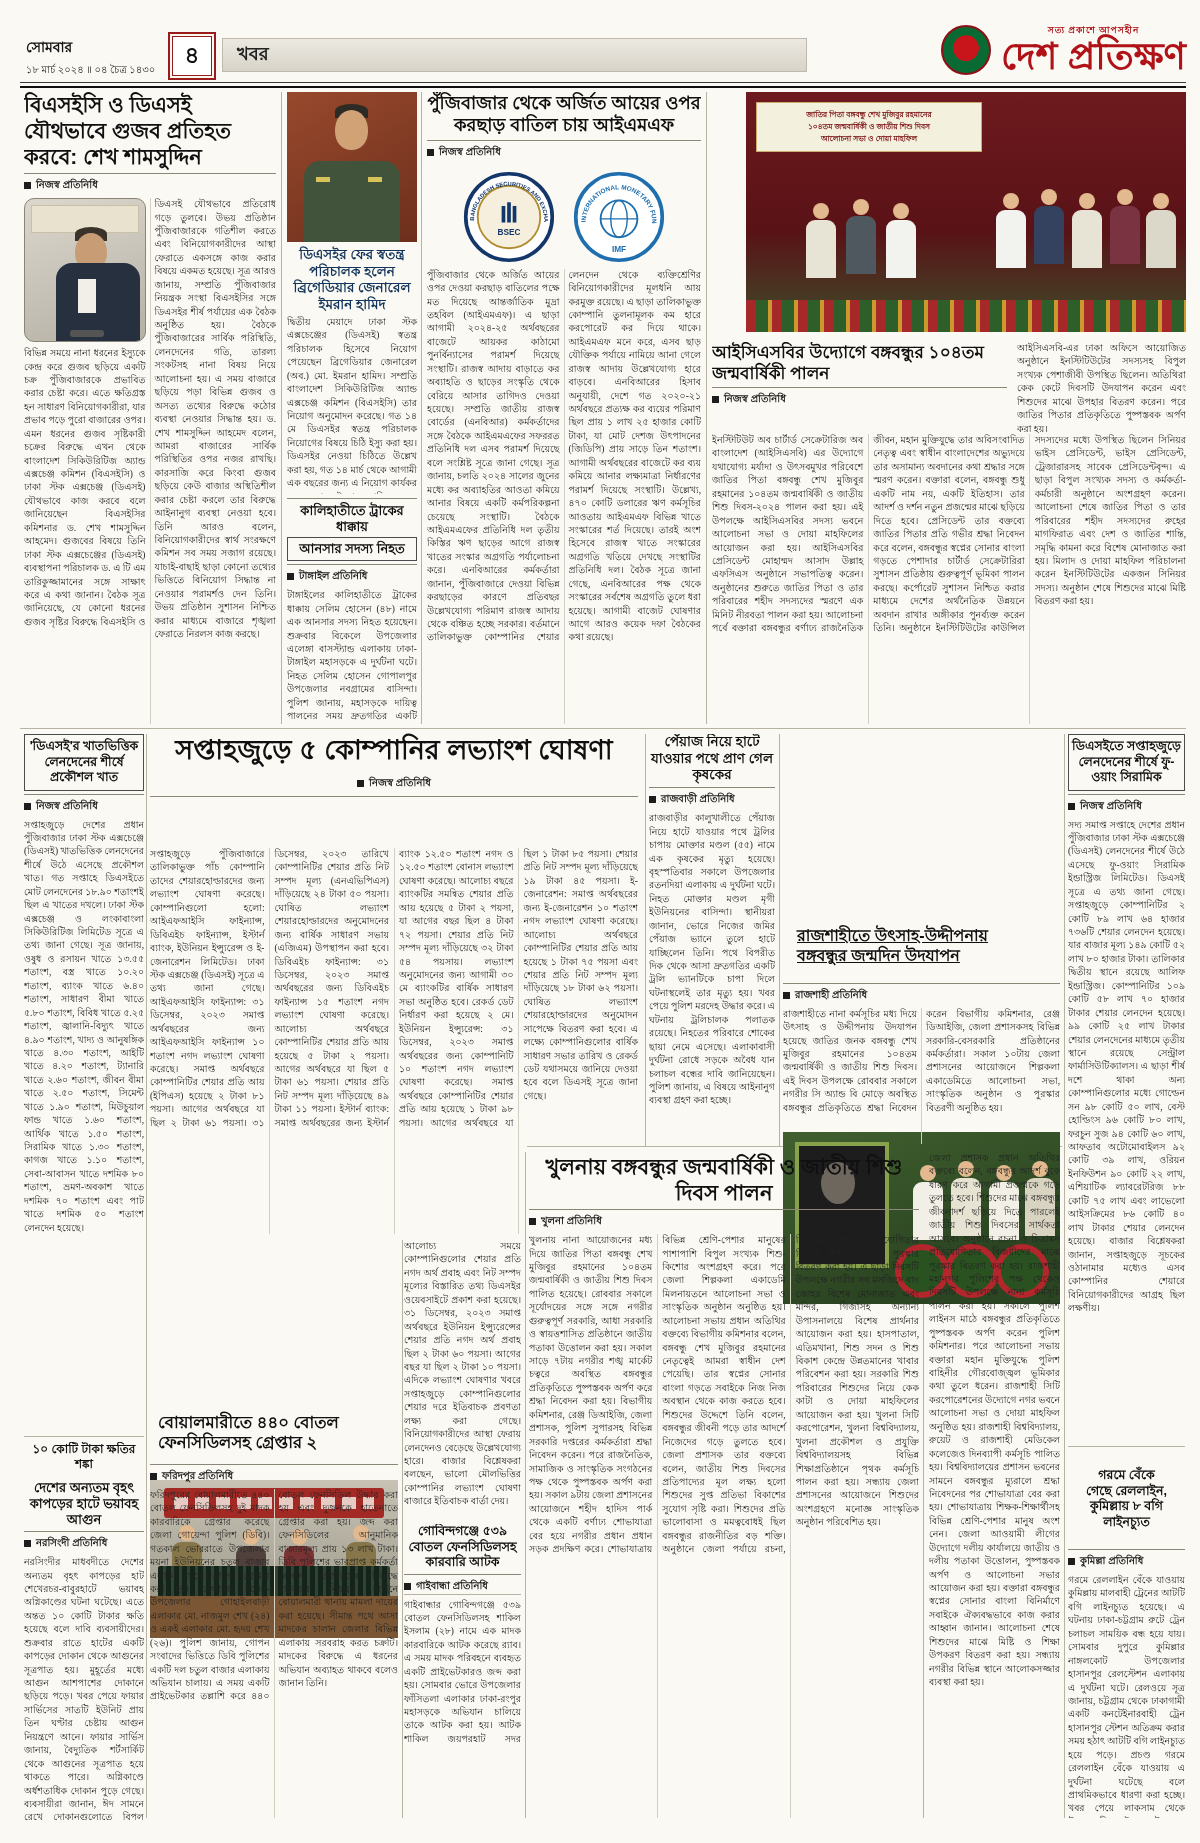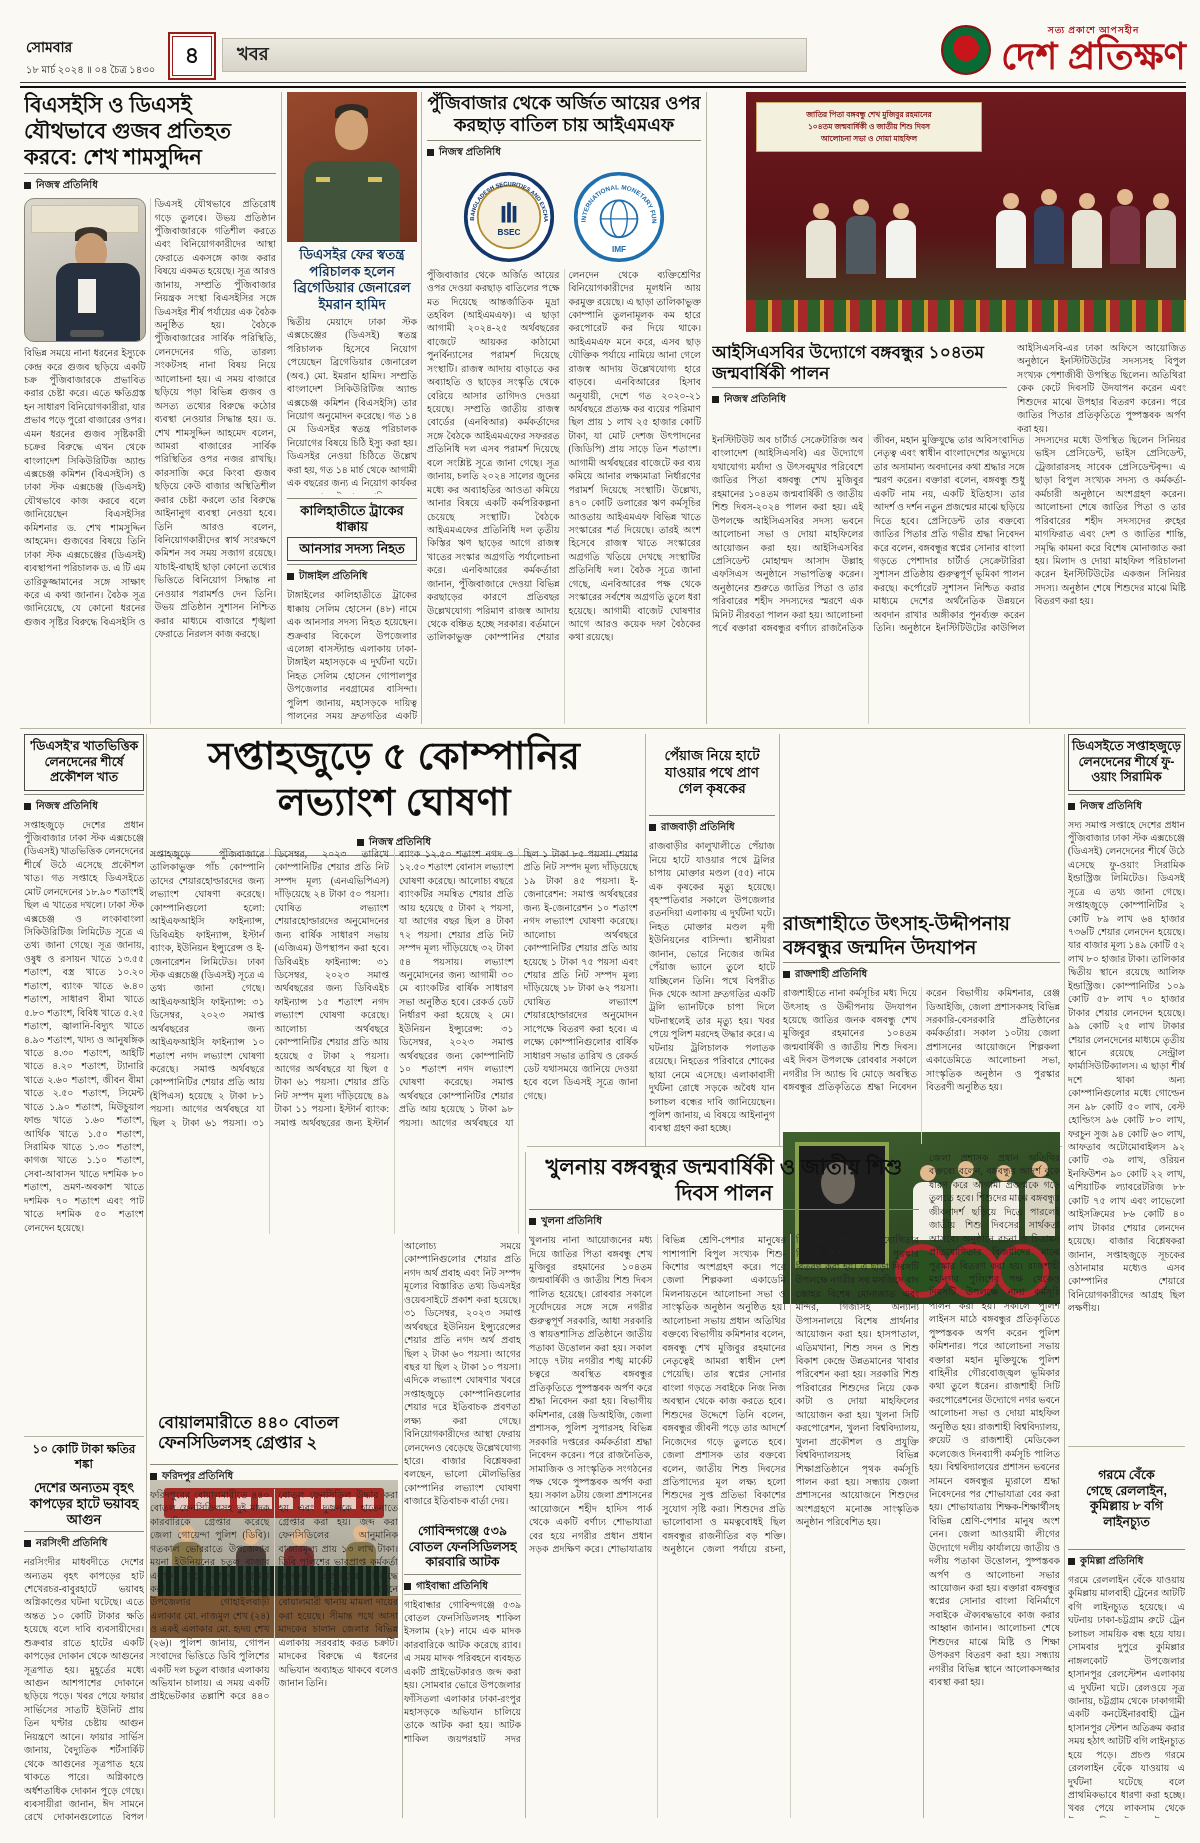--- a/index.html
+++ b/index.html
@@ -216,21 +216,21 @@
   </div>
 
   <div class="abs art" style="left:24px;top:1442px;width:120px;height:378px;">
     <div class="hl center" style="font-size:12px;">১০ কোটি টাকা ক্ষতির শঙ্কা</div>
     <div class="hl center" style="font-size:13px;margin-top:8px;">দেশের অন্যতম বৃহৎ কাপড়ের হাটে ভয়াবহ আগুন</div>
     <div class="byline">নরসিংদী প্রতিনিধি</div>
     <div class="body grow">নরসিংদীর মাধবদীতে দেশের অন্যতম বৃহৎ কাপড়ের হাট শেখেরচর-বাবুরহাটে ভয়াবহ অগ্নিকাণ্ডের ঘটনা ঘটেছে। এতে অন্তত ১০ কোটি টাকার ক্ষতি হয়েছে বলে দাবি ব্যবসায়ীদের। শুক্রবার রাতে হাটের একটি কাপড়ের দোকান থেকে আগুনের সূত্রপাত হয়। মুহূর্তের মধ্যে আগুন আশপাশের দোকানে ছড়িয়ে পড়ে। খবর পেয়ে ফায়ার সার্ভিসের সাতটি ইউনিট প্রায় তিন ঘণ্টার চেষ্টায় আগুন নিয়ন্ত্রণে আনে। ফায়ার সার্ভিস জানায়, বৈদ্যুতিক শর্টসার্কিট থেকে আগুনের সূত্রপাত হয়ে থাকতে পারে। অগ্নিকাণ্ডে অর্ধশতাধিক দোকান পুড়ে গেছে। ব্যবসায়ীরা জানান, ঈদ সামনে রেখে দোকানগুলোতে বিপুল পরিমাণ কাপড় মজুত ছিল। আগুনে সব পুড়ে ছাই হয়ে গেছে। ক্ষতিগ্রস্ত ব্যবসায়ীদের তালিকা তৈরির কাজ চলছে বলে জানিয়েছে হাট কর্তৃপক্ষ। ক্ষয়ক্ষতি নিরূপণে একটি তদন্ত কমিটি গঠন করা হয়েছে।</div>
   </div>
 
   <div class="abs" style="left:150px;top:734px;width:488px;">
-    <h1 class="hl center" style="font-size:38px;margin:0;line-height:1.2;">সপ্তাহজুড়ে ৫ কোম্পানির লভ্যাংশ ঘোষণা</h1>
+    <h1 class="hl center" style="font-size:27px;margin:0;line-height:1.2;">সপ্তাহজুড়ে ৫ কোম্পানির লভ্যাংশ ঘোষণা</h1>
     <div class="byline mid" style="margin-top:6px;">নিজস্ব প্রতিনিধি</div>
   </div>
   <div class="abs body c4" style="left:150px;top:848px;width:488px;height:386px;">সপ্তাহজুড়ে পুঁজিবাজারে তালিকাভুক্ত পাঁচ কোম্পানি তাদের শেয়ারহোল্ডারদের জন্য লভ্যাংশ ঘোষণা করেছে। কোম্পানিগুলো হলো: আইএফআইসি ফাইন্যান্স, ডিবিএইচ ফাইন্যান্স, ইস্টার্ন ব্যাংক, ইউনিয়ন ইন্স্যুরেন্স ও ই-জেনারেশন লিমিটেড। ঢাকা স্টক এক্সচেঞ্জ (ডিএসই) সূত্রে এ তথ্য জানা গেছে। আইএফআইসি ফাইন্যান্স: ৩১ ডিসেম্বর, ২০২৩ সমাপ্ত অর্থবছরের জন্য আইএফআইসি ফাইন্যান্স ১০ শতাংশ নগদ লভ্যাংশ ঘোষণা করেছে। সমাপ্ত অর্থবছরে কোম্পানিটির শেয়ার প্রতি আয় (ইপিএস) হয়েছে ২ টাকা ৮১ পয়সা। আগের অর্থবছরে যা ছিল ২ টাকা ৬১ পয়সা। ৩১ ডিসেম্বর, ২০২৩ তারিখে কোম্পানিটির শেয়ার প্রতি নিট সম্পদ মূল্য (এনএভিপিএস) দাঁড়িয়েছে ২৪ টাকা ৫০ পয়সা। ঘোষিত লভ্যাংশ শেয়ারহোল্ডারদের অনুমোদনের জন্য বার্ষিক সাধারণ সভায় (এজিএম) উপস্থাপন করা হবে। ডিবিএইচ ফাইন্যান্স: ৩১ ডিসেম্বর, ২০২৩ সমাপ্ত অর্থবছরের জন্য ডিবিএইচ ফাইন্যান্স ১৫ শতাংশ নগদ লভ্যাংশ ঘোষণা করেছে। আলোচ্য অর্থবছরে কোম্পানিটির শেয়ার প্রতি আয় হয়েছে ৫ টাকা ২ পয়সা। আগের অর্থবছরে যা ছিল ৫ টাকা ৬১ পয়সা। শেয়ার প্রতি নিট সম্পদ মূল্য দাঁড়িয়েছে ৪৯ টাকা ১১ পয়সা। ইস্টার্ন ব্যাংক: সমাপ্ত অর্থবছরের জন্য ইস্টার্ন ব্যাংক ১২.৫০ শতাংশ নগদ ও ১২.৫০ শতাংশ বোনাস লভ্যাংশ ঘোষণা করেছে। আলোচ্য বছরে ব্যাংকটির সমন্বিত শেয়ার প্রতি আয় হয়েছে ৫ টাকা ২ পয়সা, যা আগের বছর ছিল ৪ টাকা ৭২ পয়সা। শেয়ার প্রতি নিট সম্পদ মূল্য দাঁড়িয়েছে ৩২ টাকা ৫৪ পয়সায়। লভ্যাংশ অনুমোদনের জন্য আগামী ৩০ মে ব্যাংকটির বার্ষিক সাধারণ সভা অনুষ্ঠিত হবে। রেকর্ড ডেট নির্ধারণ করা হয়েছে ২ মে। ইউনিয়ন ইন্স্যুরেন্স: ৩১ ডিসেম্বর, ২০২৩ সমাপ্ত অর্থবছরের জন্য কোম্পানিটি ১০ শতাংশ নগদ লভ্যাংশ ঘোষণা করেছে। সমাপ্ত অর্থবছরে কোম্পানিটির শেয়ার প্রতি আয় হয়েছে ১ টাকা ৯৮ পয়সা। আগের অর্থবছরে যা ছিল ১ টাকা ৮৫ পয়সা। শেয়ার প্রতি নিট সম্পদ মূল্য দাঁড়িয়েছে ১৯ টাকা ৪৫ পয়সা। ই-জেনারেশন: সমাপ্ত অর্থবছরের জন্য ই-জেনারেশন ১০ শতাংশ নগদ লভ্যাংশ ঘোষণা করেছে। আলোচ্য অর্থবছরে কোম্পানিটির শেয়ার প্রতি আয় হয়েছে ১ টাকা ৭৫ পয়সা এবং শেয়ার প্রতি নিট সম্পদ মূল্য দাঁড়িয়েছে ১৮ টাকা ৬২ পয়সা। ঘোষিত লভ্যাংশ শেয়ারহোল্ডারদের অনুমোদন সাপেক্ষে বিতরণ করা হবে। এ লক্ষ্যে কোম্পানিগুলোর বার্ষিক সাধারণ সভার তারিখ ও রেকর্ড ডেট যথাসময়ে জানিয়ে দেওয়া হবে বলে ডিএসই সূত্রে জানা গেছে।</div>
   <div class="abs body" style="left:404px;top:1240px;width:117px;height:350px;">আলোচ্য সময়ে কোম্পানিগুলোর শেয়ার প্রতি নগদ অর্থ প্রবাহ এবং নিট সম্পদ মূল্যের বিস্তারিত তথ্য ডিএসইর ওয়েবসাইটে প্রকাশ করা হয়েছে। ৩১ ডিসেম্বর, ২০২৩ সমাপ্ত অর্থবছরে ইউনিয়ন ইন্স্যুরেন্সের শেয়ার প্রতি নগদ অর্থ প্রবাহ ছিল ২ টাকা ৬০ পয়সা। আগের বছর যা ছিল ২ টাকা ১০ পয়সা। এদিকে লভ্যাংশ ঘোষণার খবরে সপ্তাহজুড়ে কোম্পানিগুলোর শেয়ার দরে ইতিবাচক প্রবণতা লক্ষ্য করা গেছে। বিনিয়োগকারীদের আস্থা ফেরায় লেনদেনও বেড়েছে উল্লেখযোগ্য হারে। বাজার বিশ্লেষকরা বলছেন, ভালো মৌলভিত্তির কোম্পানির লভ্যাংশ ঘোষণা বাজারে ইতিবাচক বার্তা দেয়।</div>
 
   <div class="abs photo" style="left:150px;top:1240px;width:248px;height:158px;background:linear-gradient(#c7c2b4,#a9a596 60%,#8c8775);">
     <div class="pp-banner"></div>
     <span class="ev-p" style="left:22px;top:62px;background:#86764a;"></span>
     <span class="ev-p" style="left:86px;top:66px;background:#50413c;"></span>
     <span class="ev-p" style="left:134px;top:66px;background:#7a3333;"></span>
@@ -245,37 +245,37 @@
     <div class="body c2 grow">ফরিদপুরের বোয়ালমারীতে ৪৪০ বোতল ফেনসিডিলসহ দুই মাদক কারবারিকে গ্রেপ্তার করেছে জেলা গোয়েন্দা পুলিশ (ডিবি)। গতকাল ভোররাতে উপজেলার ময়না ইউনিয়নের চতুল বাজার এলাকা থেকে তাদের গ্রেপ্তার করা হয়। গ্রেপ্তাররা হলেন- উপজেলার গোহাইলবাড়ী এলাকার মো. নাজমুল শেখ (২৪) ও একই এলাকার মো. হৃদয় শেখ (২৬)। পুলিশ জানায়, গোপন সংবাদের ভিত্তিতে ডিবি পুলিশের একটি দল চতুল বাজার এলাকায় অভিযান চালায়। এ সময় একটি প্রাইভেটকার তল্লাশি করে ৪৪০ বোতল ফেনসিডিল উদ্ধার করা হয় এবং দুজনকে হাতেনাতে গ্রেপ্তার করা হয়। জব্দ করা ফেনসিডিলের আনুমানিক বাজারমূল্য প্রায় ১৩ লাখ টাকা। ডিবি পুলিশের ভারপ্রাপ্ত কর্মকর্তা জানান, গ্রেপ্তারদের বিরুদ্ধে মাদকদ্রব্য নিয়ন্ত্রণ আইনে বোয়ালমারী থানায় মামলা দায়ের করা হয়েছে। সীমান্ত পথে আসা মাদকের চালান জেলার বিভিন্ন এলাকায় সরবরাহ করত চক্রটি। মাদকের বিরুদ্ধে এ ধরনের অভিযান অব্যাহত থাকবে বলেও জানান তিনি।</div>
   </div>
 
   <div class="abs art" style="left:404px;top:1524px;width:117px;height:218px;">
     <h3 class="hl center" style="font-size:12.5px;margin:0;">গোবিন্দগঞ্জে ৫৩৯ বোতল ফেনসিডিলসহ কারবারি আটক</h3>
     <div class="byline">গাইবান্ধা প্রতিনিধি</div>
     <div class="body grow">গাইবান্ধার গোবিন্দগঞ্জে ৫৩৯ বোতল ফেনসিডিলসহ শাকিল ইসলাম (২৮) নামে এক মাদক কারবারিকে আটক করেছে র‌্যাব। এ সময় মাদক পরিবহনে ব্যবহৃত একটি প্রাইভেটকারও জব্দ করা হয়। সোমবার ভোরে উপজেলার ফাঁসিতলা এলাকার ঢাকা-রংপুর মহাসড়কে অভিযান চালিয়ে তাকে আটক করা হয়। আটক শাকিল জয়পুরহাট সদর উপজেলার বাসিন্দা। র‌্যাব জানায়, গোপন সংবাদের ভিত্তিতে মহাসড়কে তল্লাশি চালিয়ে প্রাইভেটকারের ভেতর বিশেষ কৌশলে লুকানো অবস্থায় ফেনসিডিলগুলো উদ্ধার করা হয়। এ ঘটনায় মাদকদ্রব্য নিয়ন্ত্রণ আইনে গোবিন্দগঞ্জ থানায় মামলা দায়ের করে আসামিকে পুলিশের কাছে হস্তান্তর করা হয়েছে।</div>
   </div>
 
   <div class="abs art" style="left:649px;top:734px;width:126px;height:410px;">
-    <h3 class="hl center" style="font-size:13.5px;margin:14px;">পেঁয়াজ নিয়ে হাটে যাওয়ার পথে প্রাণ গেল কৃষকের</h3>
+    <h3 class="hl center" style="font-size:13.5px;margin:0;">পেঁয়াজ নিয়ে হাটে যাওয়ার পথে প্রাণ গেল কৃষকের</h3>
     <div class="byline">রাজবাড়ী প্রতিনিধি</div>
     <div class="body grow">রাজবাড়ীর কালুখালীতে পেঁয়াজ নিয়ে হাটে যাওয়ার পথে ট্রলির চাপায় মোক্তার মণ্ডল (৫৫) নামে এক কৃষকের মৃত্যু হয়েছে। বৃহস্পতিবার সকালে উপজেলার রতনদিয়া এলাকায় এ দুর্ঘটনা ঘটে। নিহত মোক্তার মণ্ডল মৃগী ইউনিয়নের বাসিন্দা। স্থানীয়রা জানান, ভোরে নিজের জমির পেঁয়াজ ভ্যানে তুলে হাটে যাচ্ছিলেন তিনি। পথে বিপরীত দিক থেকে আসা দ্রুতগতির একটি ট্রলি ভ্যানটিকে চাপা দিলে ঘটনাস্থলেই তার মৃত্যু হয়। খবর পেয়ে পুলিশ মরদেহ উদ্ধার করে। এ ঘটনায় ট্রলিচালক পলাতক রয়েছে। নিহতের পরিবারে শোকের ছায়া নেমে এসেছে। এলাকাবাসী দুর্ঘটনা রোধে সড়কে অবৈধ যান চলাচল বন্ধের দাবি জানিয়েছেন। পুলিশ জানায়, এ বিষয়ে আইনানুগ ব্যবস্থা গ্রহণ করা হচ্ছে।</div>
   </div>
 
   <div class="abs photo" style="left:783px;top:734px;width:277px;height:172px;background:linear-gradient(160deg,#41602f,#2b4522 70%);">
     <div class="wr-portrait"></div>
     <span class="wr-wreath" style="left:112px;"></span>
     <span class="wr-wreath" style="left:162px;"></span>
     <span class="wr-wreath" style="left:212px;"></span>
     <span class="ev-p" style="left:130px;top:50px;background:#f2f0e6;"></span>
     <span class="ev-p" style="left:168px;top:46px;background:#e7e3d3;"></span>
     <span class="ev-p" style="left:206px;top:50px;background:#f2f0e6;"></span>
     <span class="ev-p" style="left:242px;top:46px;background:#d9d4c2;"></span>
   </div>
   <div class="abs art" style="left:783px;top:912px;width:277px;height:232px;">
-    <h2 class="hl" style="font-size:19px;margin:0;width:230px;">রাজশাহীতে উৎসাহ-উদ্দীপনায় বঙ্গবন্ধুর জন্মদিন উদযাপন</h2>
+    <h2 class="hl" style="font-size:16px;margin:14px;width:230px;text-decoration:underline;">রাজশাহীতে উৎসাহ-উদ্দীপনায় বঙ্গবন্ধুর জন্মদিন উদযাপন</h2>
     <div class="byline">রাজশাহী প্রতিনিধি</div>
     <div class="body c2 grow">রাজশাহীতে নানা কর্মসূচির মধ্য দিয়ে উৎসাহ ও উদ্দীপনায় উদযাপন হয়েছে জাতির জনক বঙ্গবন্ধু শেখ মুজিবুর রহমানের ১০৪তম জন্মবার্ষিকী ও জাতীয় শিশু দিবস। এই দিবস উপলক্ষে রোববার সকালে নগরীর সি অ্যান্ড বি মোড়ে অবস্থিত বঙ্গবন্ধুর প্রতিকৃতিতে শ্রদ্ধা নিবেদন করেন বিভাগীয় কমিশনার, রেঞ্জ ডিআইজি, জেলা প্রশাসকসহ বিভিন্ন সরকারি-বেসরকারি প্রতিষ্ঠানের কর্মকর্তারা। সকাল ১০টায় জেলা প্রশাসনের আয়োজনে শিল্পকলা একাডেমিতে আলোচনা সভা, সাংস্কৃতিক অনুষ্ঠান ও পুরস্কার বিতরণী অনুষ্ঠিত হয়।</div>
   </div>
   <div class="abs body" style="left:929px;top:1152px;width:131px;height:666px;">জেলা প্রশাসক প্রধান অতিথির বক্তব্যে বলেন, বঙ্গবন্ধুর আদর্শ বুকে ধারণ করে আগামী প্রজন্মকে গড়ে তুলতে হবে। শিশুদের মাঝে বঙ্গবন্ধুর জীবনাদর্শ ছড়িয়ে দিতে পারলেই জাতীয় শিশু দিবসের সার্থকতা আসবে। অনুষ্ঠানে রচনা ও চিত্রাঙ্কন প্রতিযোগিতার বিজয়ীদের মাঝে পুরস্কার বিতরণ করা হয়। রাজশাহী মহানগর পুলিশের পক্ষ থেকেও দিবসটি উপলক্ষে নানা কর্মসূচি পালন করা হয়। সকালে পুলিশ লাইনস মাঠে বঙ্গবন্ধুর প্রতিকৃতিতে পুষ্পস্তবক অর্পণ করেন পুলিশ কমিশনার। পরে আলোচনা সভায় বক্তারা মহান মুক্তিযুদ্ধে পুলিশ বাহিনীর গৌরবোজ্জ্বল ভূমিকার কথা তুলে ধরেন। রাজশাহী সিটি করপোরেশনের উদ্যোগে নগর ভবনে আলোচনা সভা ও দোয়া মাহফিল অনুষ্ঠিত হয়। রাজশাহী বিশ্ববিদ্যালয়, রুয়েট ও রাজশাহী মেডিকেল কলেজেও দিনব্যাপী কর্মসূচি পালিত হয়। বিশ্ববিদ্যালয়ের প্রশাসন ভবনের সামনে বঙ্গবন্ধুর ম্যুরালে শ্রদ্ধা নিবেদনের পর শোভাযাত্রা বের করা হয়। শোভাযাত্রায় শিক্ষক-শিক্ষার্থীসহ বিভিন্ন শ্রেণি-পেশার মানুষ অংশ নেন। জেলা আওয়ামী লীগের উদ্যোগে দলীয় কার্যালয়ে জাতীয় ও দলীয় পতাকা উত্তোলন, পুষ্পস্তবক অর্পণ ও আলোচনা সভার আয়োজন করা হয়। বক্তারা বঙ্গবন্ধুর স্বপ্নের সোনার বাংলা বিনির্মাণে সবাইকে ঐক্যবদ্ধভাবে কাজ করার আহ্বান জানান। আলোচনা শেষে শিশুদের মাঝে মিষ্টি ও শিক্ষা উপকরণ বিতরণ করা হয়। সন্ধ্যায় নগরীর বিভিন্ন স্থানে আলোকসজ্জার ব্যবস্থা করা হয়।</div>
 
   <div class="abs art" style="left:529px;top:1152px;width:390px;height:666px;">
     <h1 class="hl center" style="font-size:21px;margin:2px 0 0;">খুলনায় বঙ্গবন্ধুর জন্মবার্ষিকী ও জাতীয় শিশু দিবস পালন</h1>
     <div class="byline">খুলনা প্রতিনিধি</div>
     <div class="body c3 grow">খুলনায় নানা আয়োজনের মধ্য দিয়ে জাতির পিতা বঙ্গবন্ধু শেখ মুজিবুর রহমানের ১০৪তম জন্মবার্ষিকী ও জাতীয় শিশু দিবস পালিত হয়েছে। রোববার সকালে সূর্যোদয়ের সঙ্গে সঙ্গে নগরীর গুরুত্বপূর্ণ সরকারি, আধা সরকারি ও স্বায়ত্তশাসিত প্রতিষ্ঠানে জাতীয় পতাকা উত্তোলন করা হয়। সকাল সাড়ে ৭টায় নগরীর শঙ্খ মার্কেট চত্বরে অবস্থিত বঙ্গবন্ধুর প্রতিকৃতিতে পুষ্পস্তবক অর্পণ করে শ্রদ্ধা নিবেদন করা হয়। বিভাগীয় কমিশনার, রেঞ্জ ডিআইজি, জেলা প্রশাসক, পুলিশ সুপারসহ বিভিন্ন সরকারি দপ্তরের কর্মকর্তারা শ্রদ্ধা নিবেদন করেন। পরে রাজনৈতিক, সামাজিক ও সাংস্কৃতিক সংগঠনের পক্ষ থেকে পুষ্পস্তবক অর্পণ করা হয়। সকাল ৯টায় জেলা প্রশাসনের আয়োজনে শহীদ হাদিস পার্ক থেকে একটি বর্ণাঢ্য শোভাযাত্রা বের হয়ে নগরীর প্রধান প্রধান সড়ক প্রদক্ষিণ করে। শোভাযাত্রায় বিভিন্ন শ্রেণি-পেশার মানুষের পাশাপাশি বিপুল সংখ্যক শিশু-কিশোর অংশগ্রহণ করে। পরে জেলা শিল্পকলা একাডেমি মিলনায়তনে আলোচনা সভা ও সাংস্কৃতিক অনুষ্ঠান অনুষ্ঠিত হয়। আলোচনা সভায় প্রধান অতিথির বক্তব্যে বিভাগীয় কমিশনার বলেন, বঙ্গবন্ধু শেখ মুজিবুর রহমানের নেতৃত্বেই আমরা স্বাধীন দেশ পেয়েছি। তার স্বপ্নের সোনার বাংলা গড়তে সবাইকে নিজ নিজ অবস্থান থেকে কাজ করতে হবে। শিশুদের উদ্দেশে তিনি বলেন, বঙ্গবন্ধুর জীবনী পড়ে তার আদর্শে নিজেদের গড়ে তুলতে হবে। জেলা প্রশাসক তার বক্তব্যে বলেন, জাতীয় শিশু দিবসের প্রতিপাদ্যের মূল লক্ষ্য হলো শিশুদের সুপ্ত প্রতিভা বিকাশের সুযোগ সৃষ্টি করা। শিশুদের প্রতি ভালোবাসা ও মমত্ববোধই ছিল বঙ্গবন্ধুর রাজনীতির বড় শক্তি। অনুষ্ঠানে জেলা পর্যায়ে রচনা, চিত্রাঙ্কন ও আবৃত্তি প্রতিযোগিতার বিজয়ী শিশুদের মাঝে পুরস্কার বিতরণ করা হয়। এ ছাড়া দিবসটি উপলক্ষে নগরীর সব মসজিদে বাদ জোহর বিশেষ মোনাজাত এবং মন্দির, গির্জাসহ অন্যান্য উপাসনালয়ে বিশেষ প্রার্থনার আয়োজন করা হয়। হাসপাতাল, এতিমখানা, শিশু সদন ও শিশু বিকাশ কেন্দ্রে উন্নতমানের খাবার পরিবেশন করা হয়। সরকারি শিশু পরিবারের শিশুদের নিয়ে কেক কাটা ও দোয়া মাহফিলের আয়োজন করা হয়। খুলনা সিটি করপোরেশন, খুলনা বিশ্ববিদ্যালয়, খুলনা প্রকৌশল ও প্রযুক্তি বিশ্ববিদ্যালয়সহ বিভিন্ন শিক্ষাপ্রতিষ্ঠানে পৃথক কর্মসূচি পালন করা হয়। সন্ধ্যায় জেলা প্রশাসনের আয়োজনে শিশুদের অংশগ্রহণে মনোজ্ঞ সাংস্কৃতিক অনুষ্ঠান পরিবেশিত হয়।</div>
   </div>

